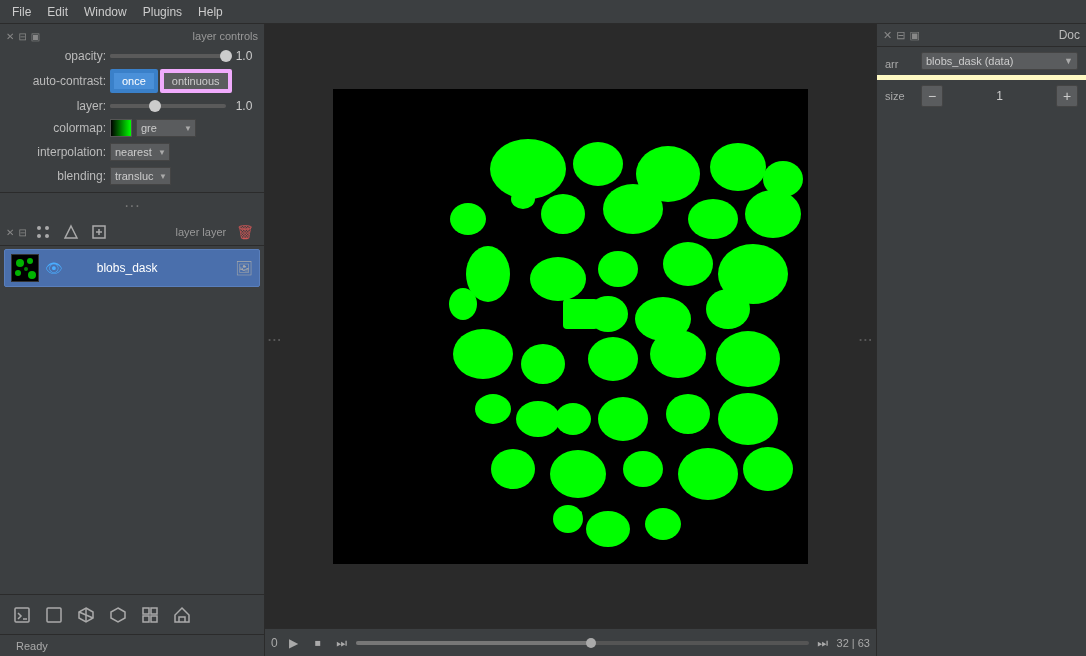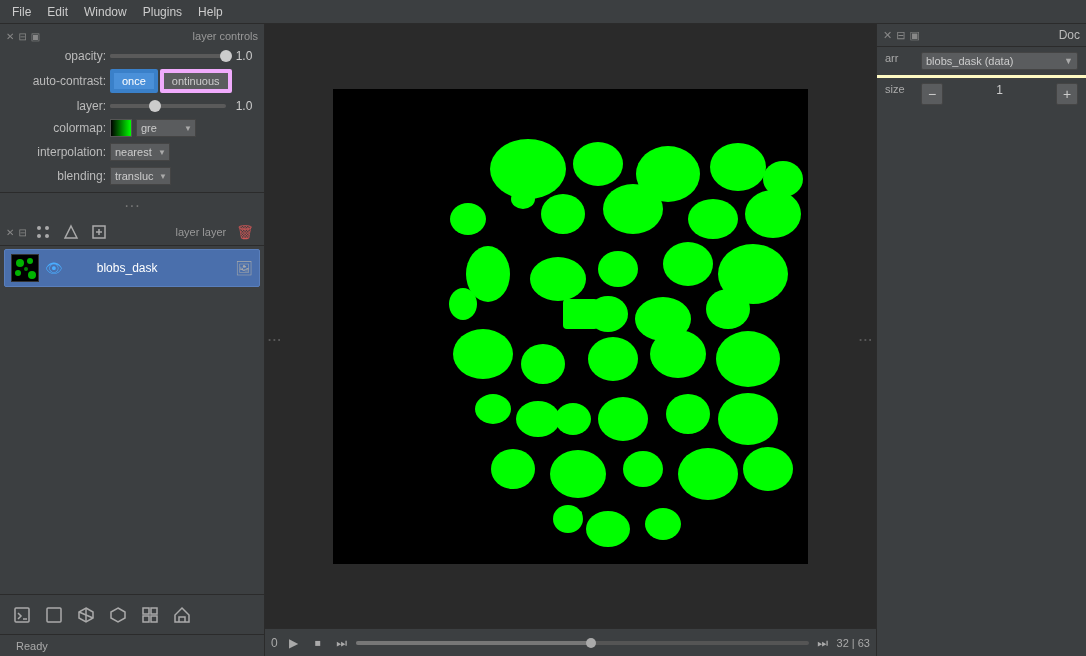--- a/index.html
+++ b/index.html
@@ -401,24 +401,24 @@
       display: flex;
       gap: 4px;
       color: #888;
     }
     .right-panel-title {
       color: #bbb;
       font-size: 12px;
     }
     .right-panel-row {
       display: flex;
-      align-items: flex-start;
+      align-items: flex-end;
       padding: 5px 8px;
       gap: 6px;
-      border-bottom: 3px solid #fef9c3;
+      border-bottom: 5px solid #fef9c3;
     }
     .right-panel-label {
       color: #aaa;
       font-size: 11px;
       width: 30px;
       flex-shrink: 0;
     }
     .dropdown-select {
       flex: 1;
       background: #5a5c5e;
@@ -428,20 +428,21 @@
       padding: 2px 4px;
       display: flex;
       align-items: center;
       justify-content: space-between;
       cursor: pointer;
       border-radius: 2px;
     }
     .dropdown-select span { font-size: 9px; }
     .right-panel-size-row {
       display: flex;
+      align-items: center;
       padding: 5px 8px;
       gap: 6px;
     }
     .size-btn {
       background: #5a5c5e;
       border: 1px solid #444;
       color: #ccc;
       width: 22px;
       height: 22px;
       display: flex;

